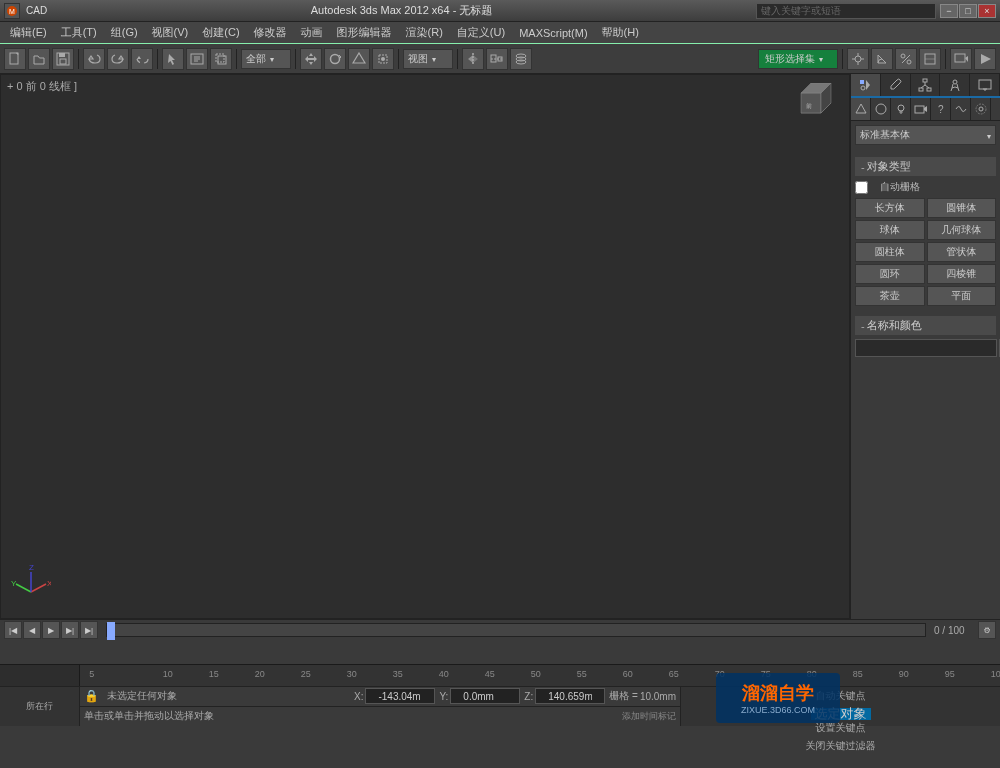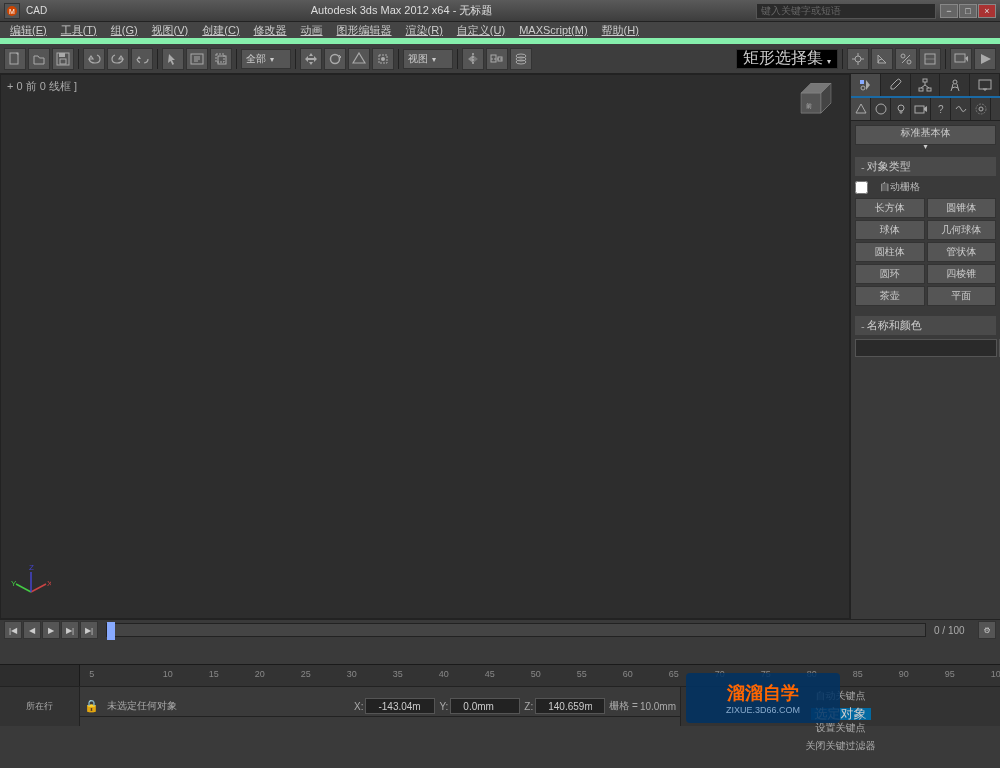--- a/index.html
+++ b/index.html
@@ -62,22 +62,21 @@
     }
 
     
     #menu-bar {
       height: 22px;
       background: #444;
       display: flex;
       align-items: center;
       padding: 0 4px;
       gap: 2px;
-      border-bottom: 6px solid #86efac;
-      text-decoration: underline;
+      border-bottom: 1px solid #86efac;
     }
     .menu-item {
       padding: 2px 6px;
       font-size: 11px;
       color: #ccc;
       cursor: pointer;
       white-space: nowrap;
     }
 
     
@@ -116,28 +115,28 @@
       align-items: center;
       padding: 0 4px;
       gap: 4px;
       min-width: 50px;
       cursor: pointer;
       font-size: 10px;
       color: #ccc;
     }
     .selection-dropdown {
       height: 20px;
-      background: #000000;
+      background: #15803d;
       border: 1px solid #333;
       display: flex;
       align-items: center;
       padding: 0 6px;
       gap: 4px;
       cursor: pointer;
-      font-size: 16px;
+      font-size: 10px;
       color: #ccc;
       min-width: 80px;
     }
 
     
     #viewport-area {
       flex: 1;
       background: #2d2d2d;
       position: relative;
       border: 1px solid #222;
@@ -257,21 +256,20 @@
       background: #555;
       border: 1px solid #333;
       display: flex;
       align-items: center;
       padding: 0 4px;
       justify-content: space-between;
       cursor: pointer;
       font-size: 10px;
       color: #ccc;
       margin-bottom: 4px;
-      flex-direction: column;
     }
 
     
     #timeline-area {
       height: 45px;
       background: #3a3a3a;
       border-top: 1px solid #222;
       display: flex;
       flex-direction: column;
     }
@@ -435,21 +433,21 @@
       cursor: pointer;
       display: flex;
       align-items: center;
     }
 
     
     #watermark {
       position: absolute;
       bottom: 45px;
       right: 160px;
-      width: 154px;
+      width: 124px;
       height: 50px;
       background: rgba(0,50,100,0.85);
       border-radius: 4px;
       display: flex;
       align-items: center;
       justify-content: center;
       flex-direction: column;
     }
     .watermark-text1 {
       font-size: 18px;
@@ -966,20 +964,26 @@
         <div class="coord-field">
           <span class="coord-label">Z:</span>
           <input type="text" class="coord-value" value="140.659mm" style="">
         </div>
         <div class="grid-field">
           <span>栅格 =</span>
           <span>10.0mm</span>
         </div>
       </div>
     </div>
+    <div class="status-row2">
+      <span class="status-text">单击或单击并拖动以选择对象</span>
+      <div style="margin-left:auto;display:flex;gap:4px;align-items:center;">
+        <span style="font-size:9px;color:#888;">添加时间标记</span>
+      </div>
+    </div>
   </div>
   <div class="status-right">
     <div class="status-right-row">
       <span>自动关键点</span>
       <div class="small-btn">选定对象</div>
     </div>
     <div class="status-right-row">
       <span>设置关键点</span>
       <span>关闭关键过滤器</span>
     </div>

